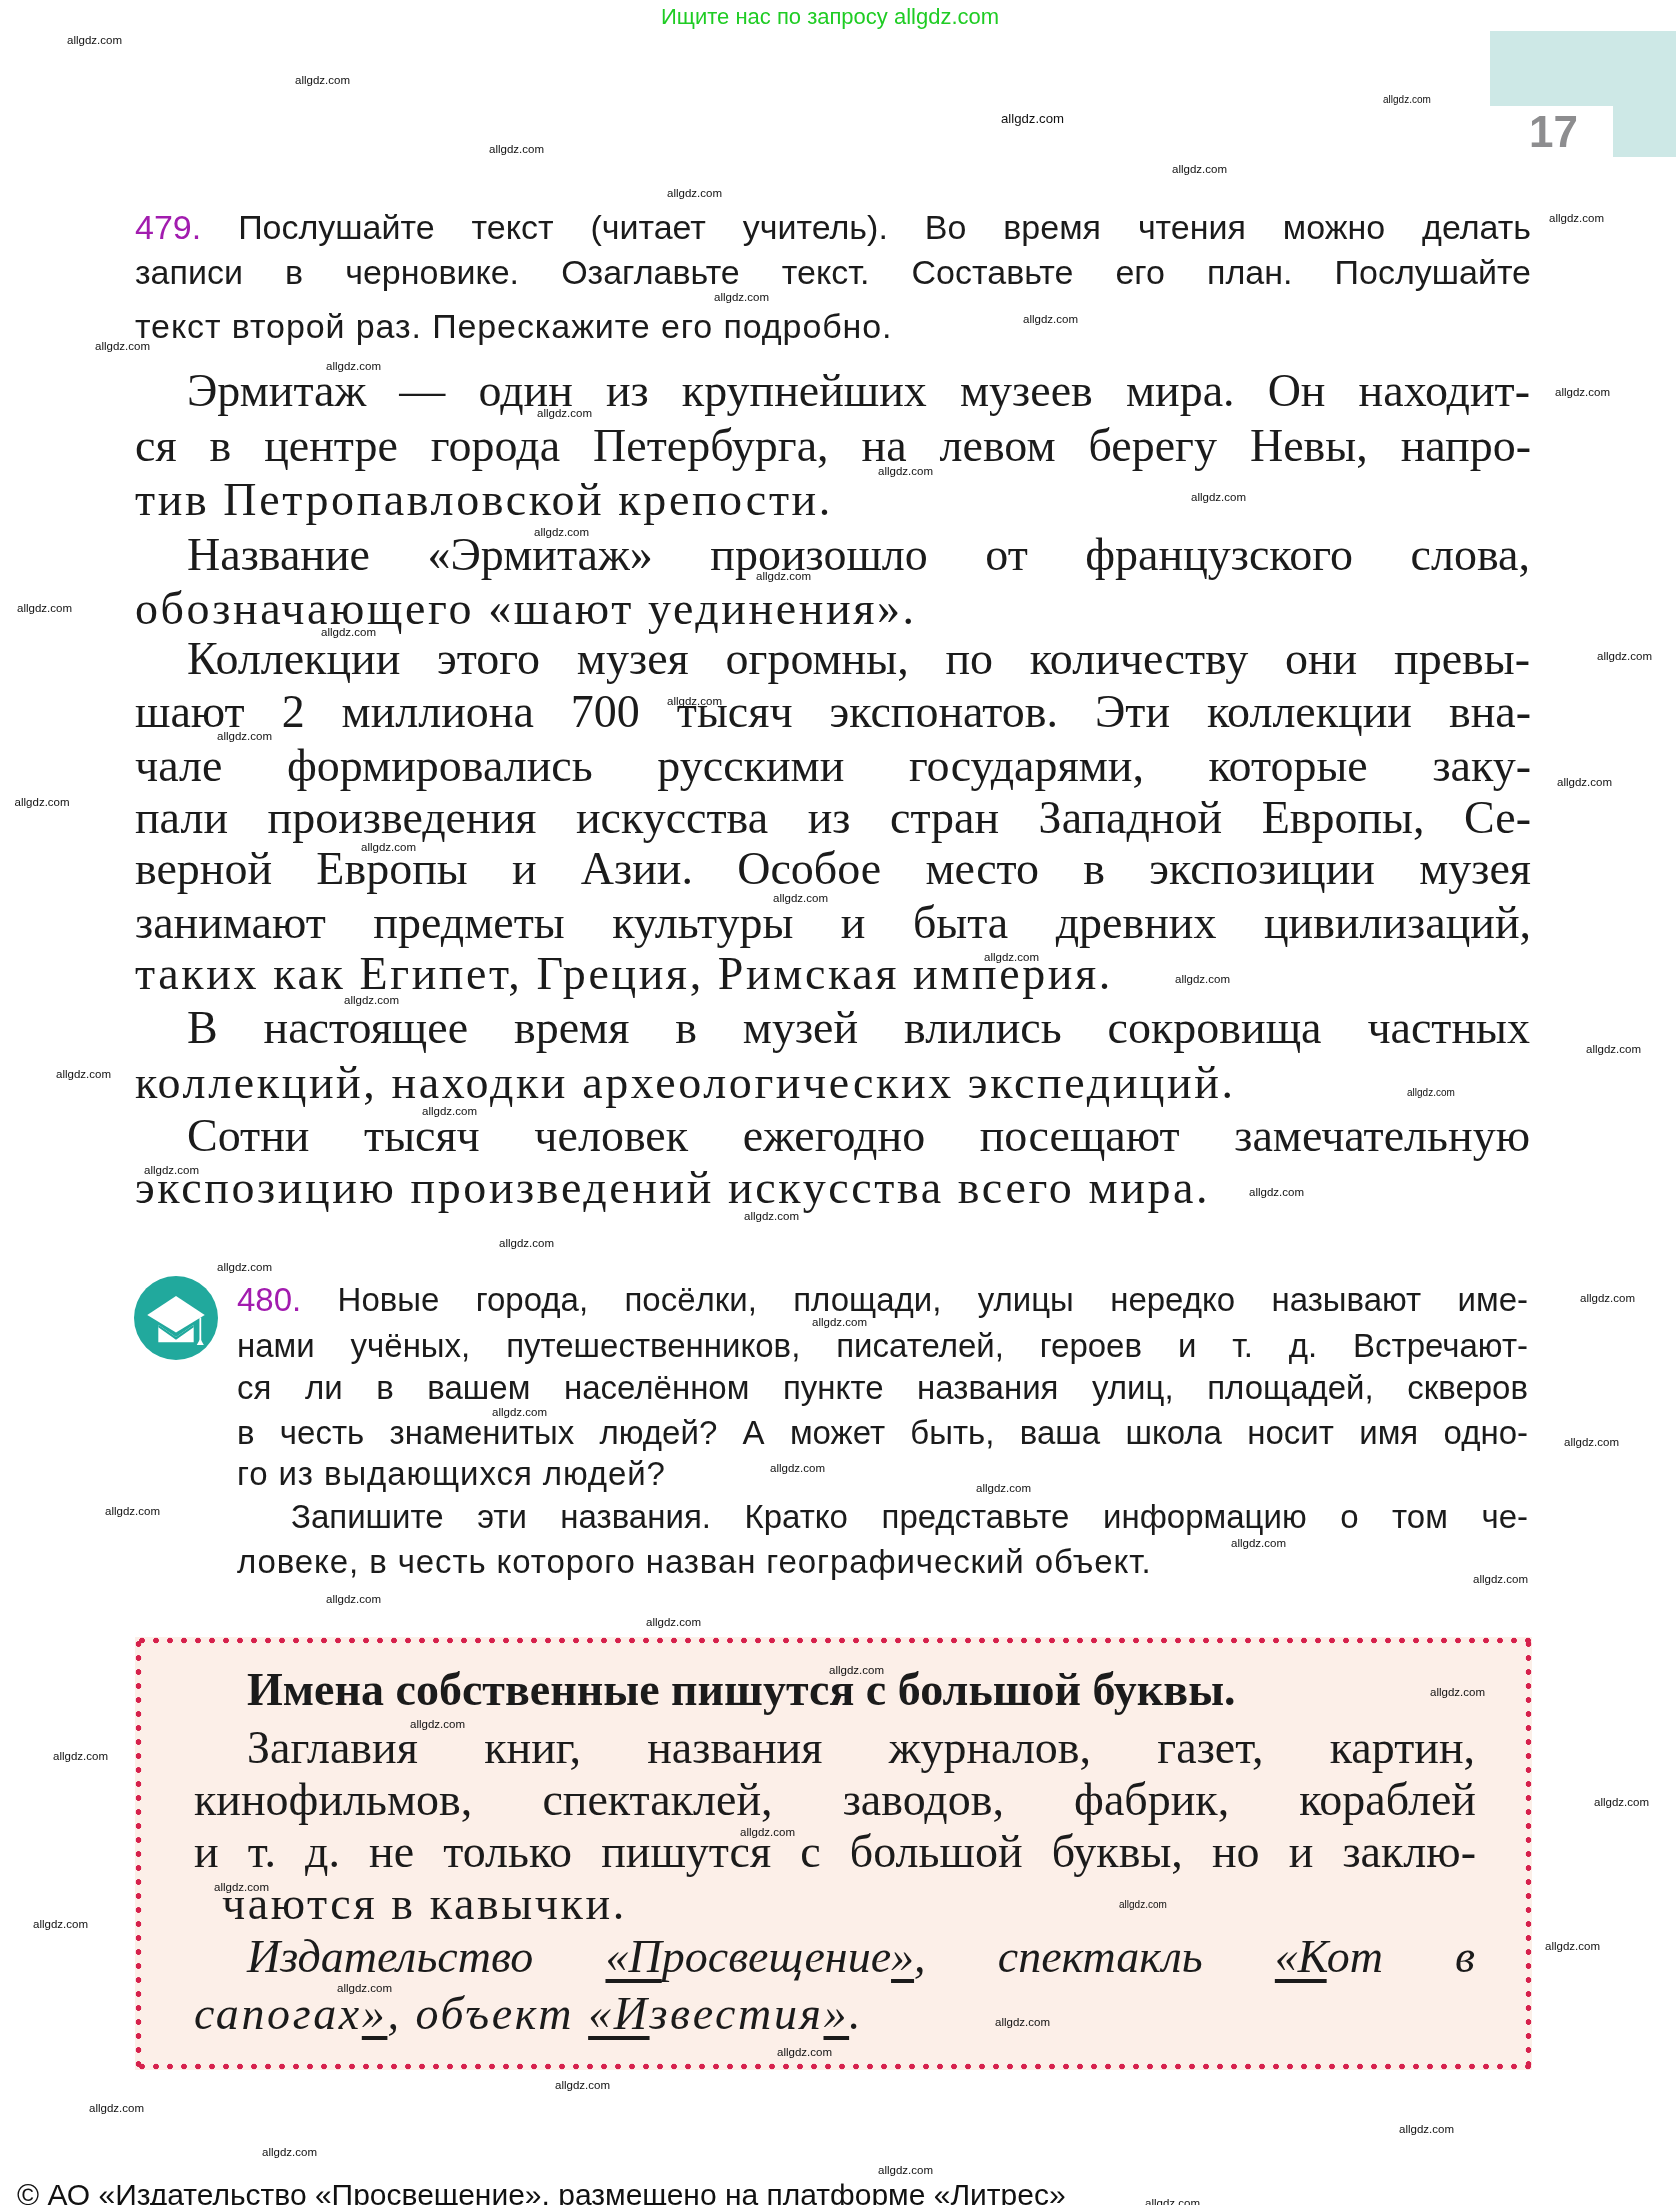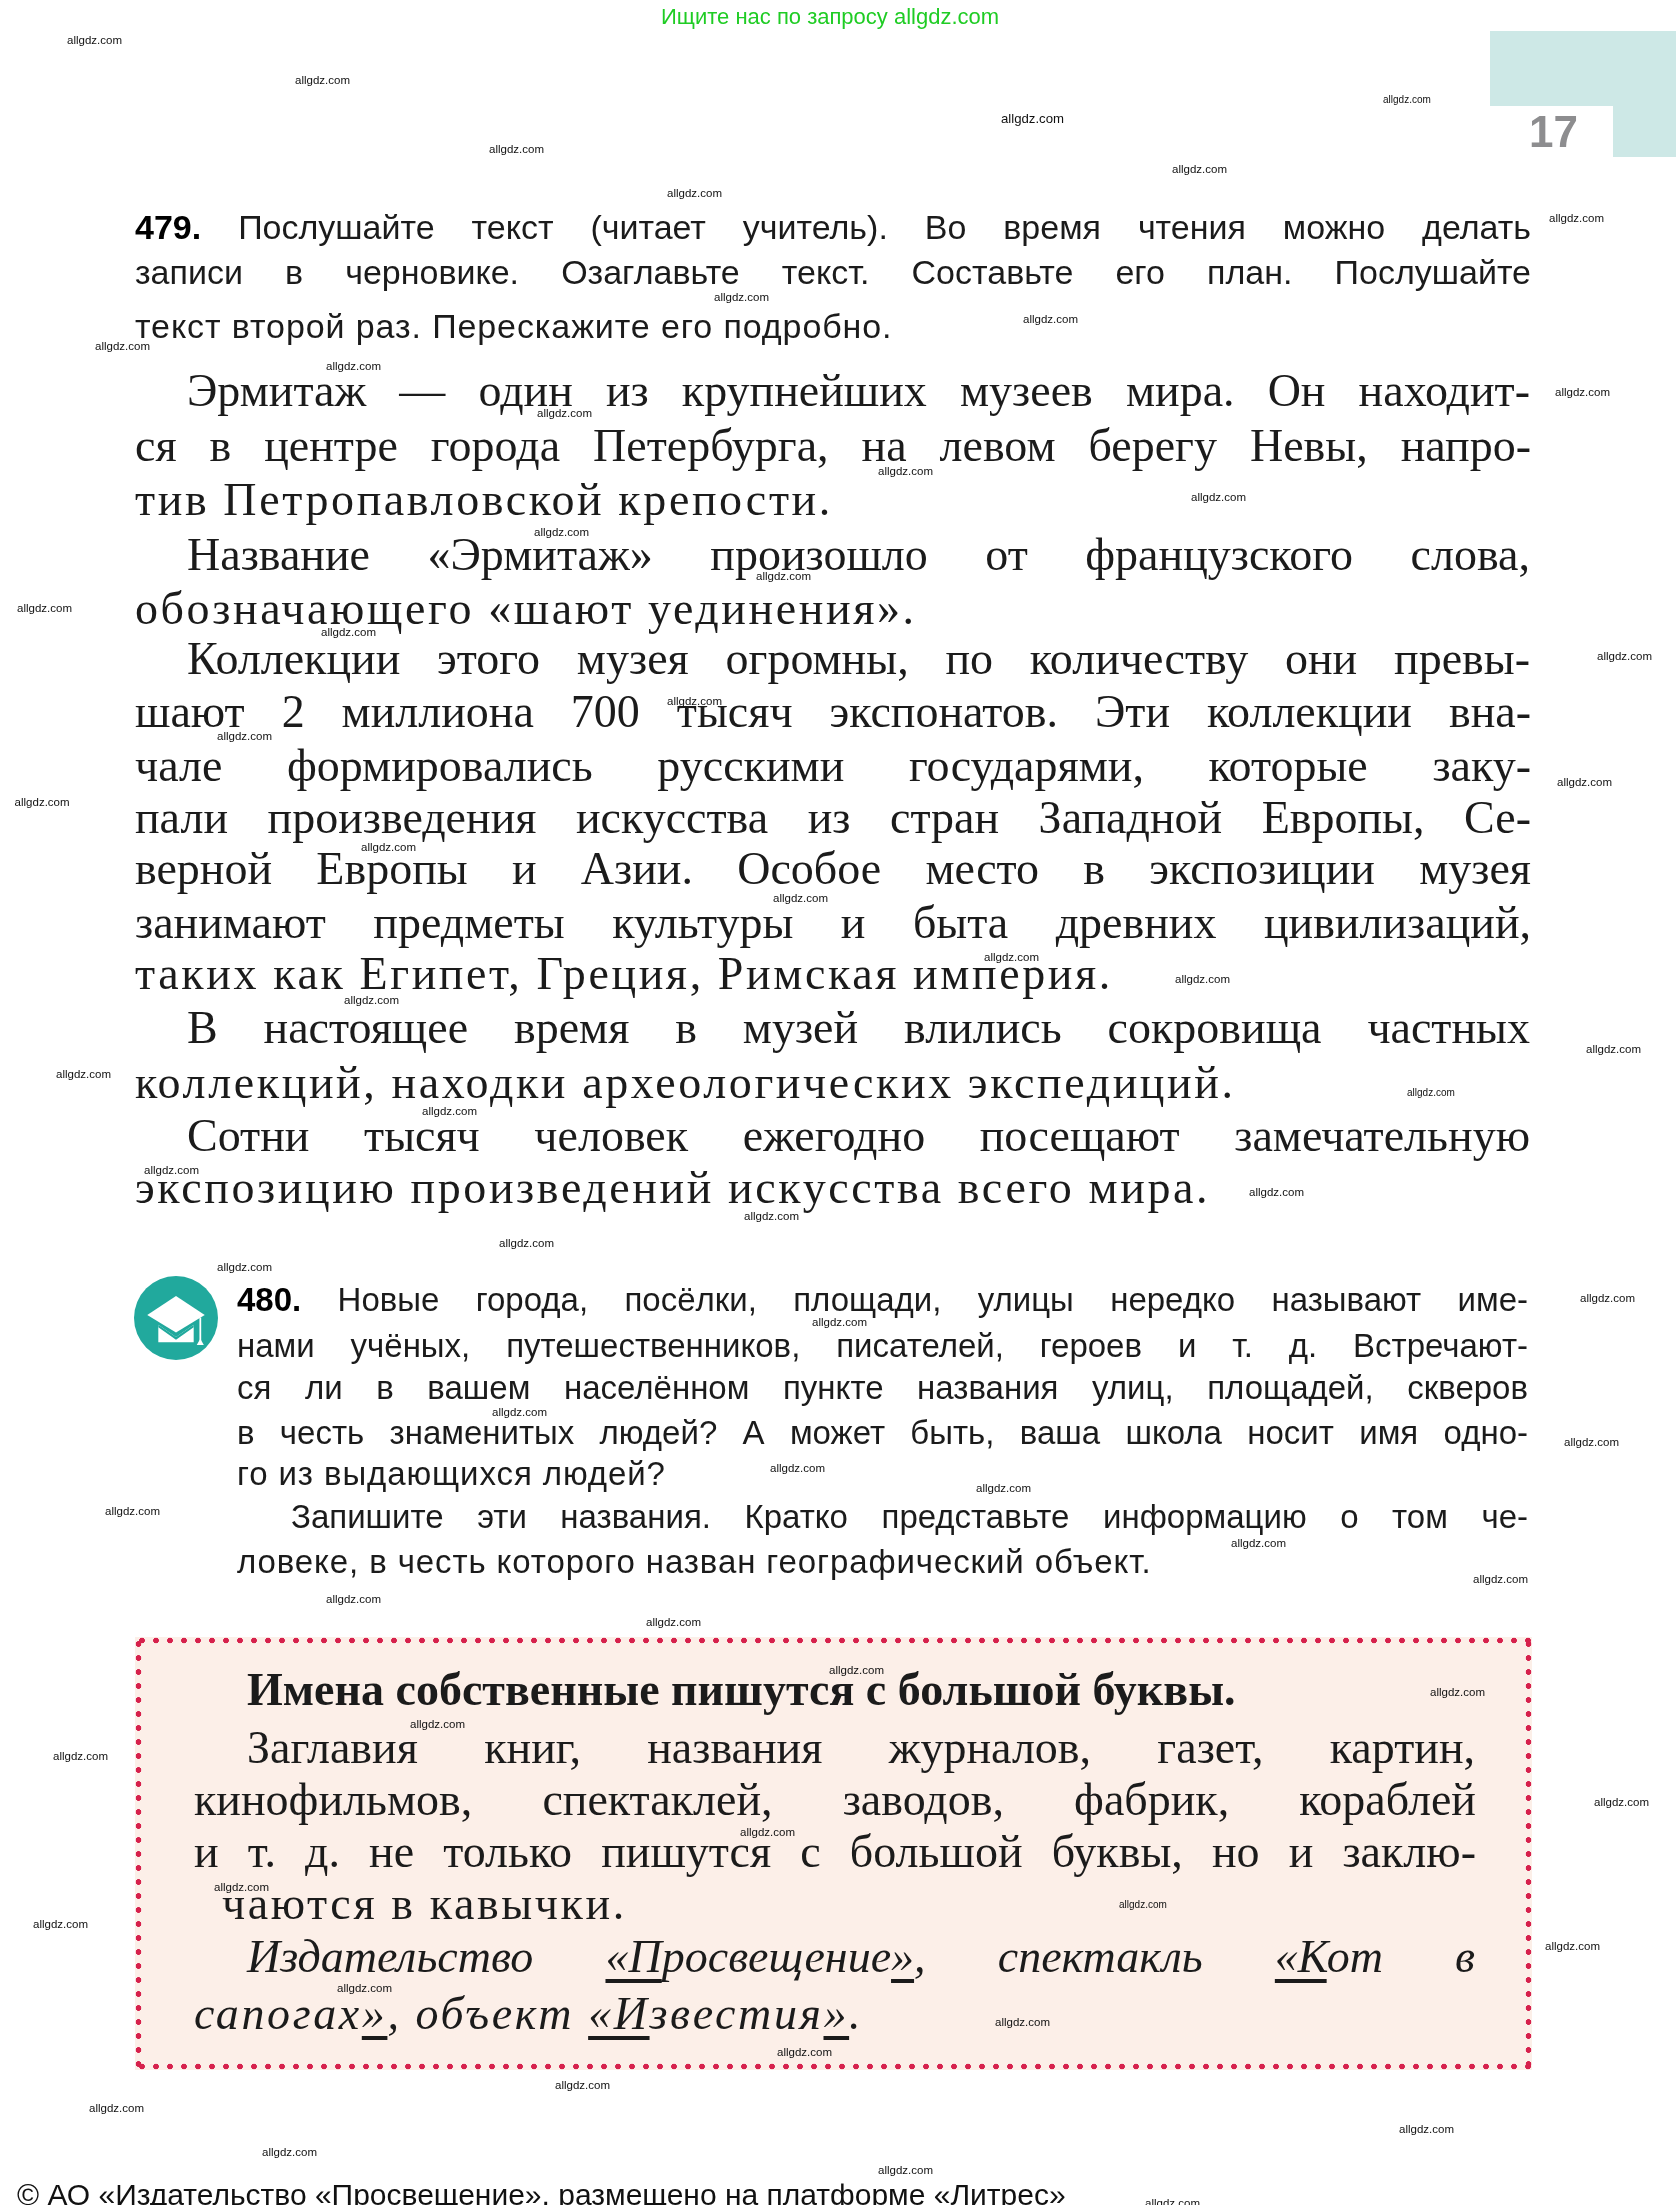--- a/index.html
+++ b/index.html
@@ -15,21 +15,21 @@
   .page-num { left: 1529px; top: 106px; font-size: 44px; line-height: 51px; font-weight: bold; color: #8d8d8f; }
 
   
   .ln { white-space: nowrap; }
   .jl { white-space: normal; text-align: justify; text-align-last: justify; -moz-text-align-last: justify; overflow: visible; }
   .s76 { font-size: 34px; line-height: 39px; }
   .s74 { font-size: 33px; line-height: 39px; }
   .se { font-size: 46px; line-height: 53px; }
   .ls-s { letter-spacing: 0.9px; }
   .ls-se { letter-spacing: 2.6px; }
-  .num { color: #000000; font-weight: bold; }
+  .num { color: #a21caf; font-weight: normal; }
   .bold { font-weight: bold; }
   .ital { font-style: italic; }
   .u { text-decoration: underline; text-decoration-thickness: 4px; text-underline-offset: 7px; text-decoration-color: #1b1b1b; }
 
   
   .cap-icon { left: 134px; top: 1276px; width: 84px; height: 84px; border-radius: 50%; background: #21a99d; }
   .cap-icon svg { width: 84px; height: 84px; display: block; }
 
   
   .rule-box { left: 135px; top: 1637px; width: 1397px; height: 433px; background: #fcefe8; }

